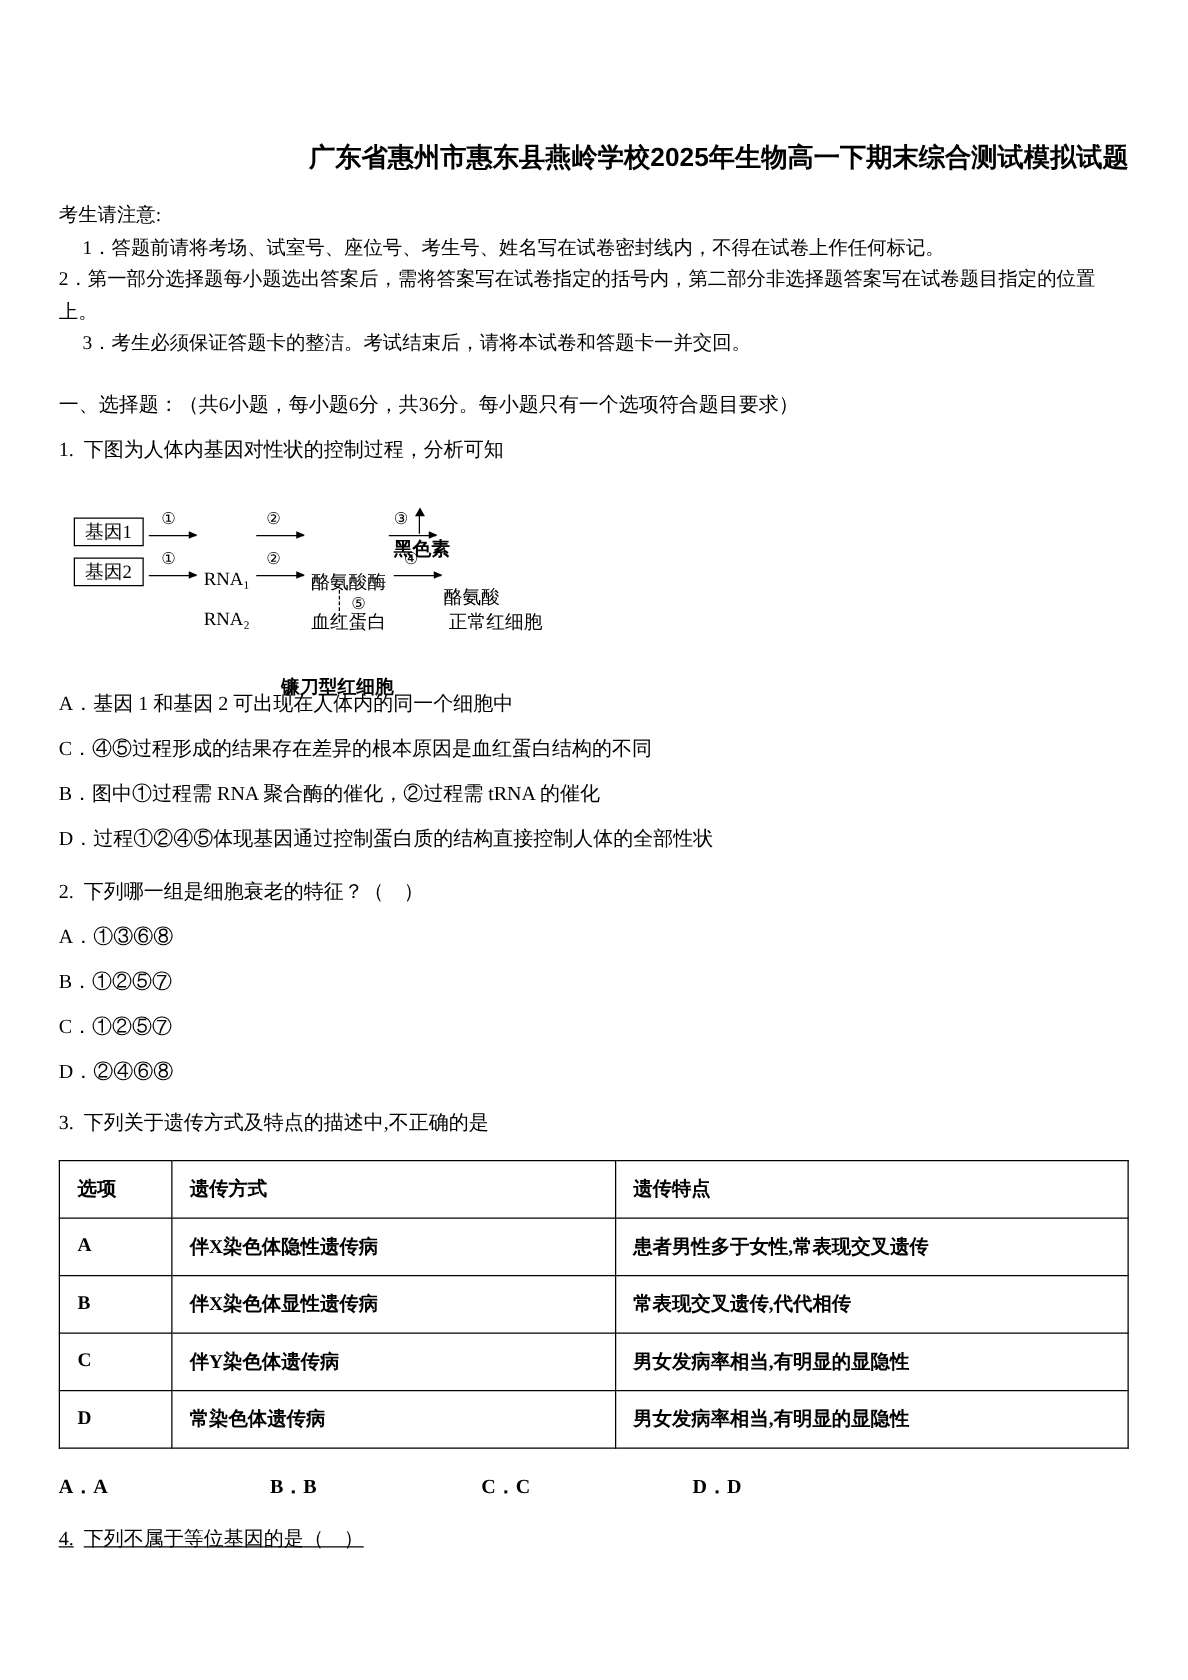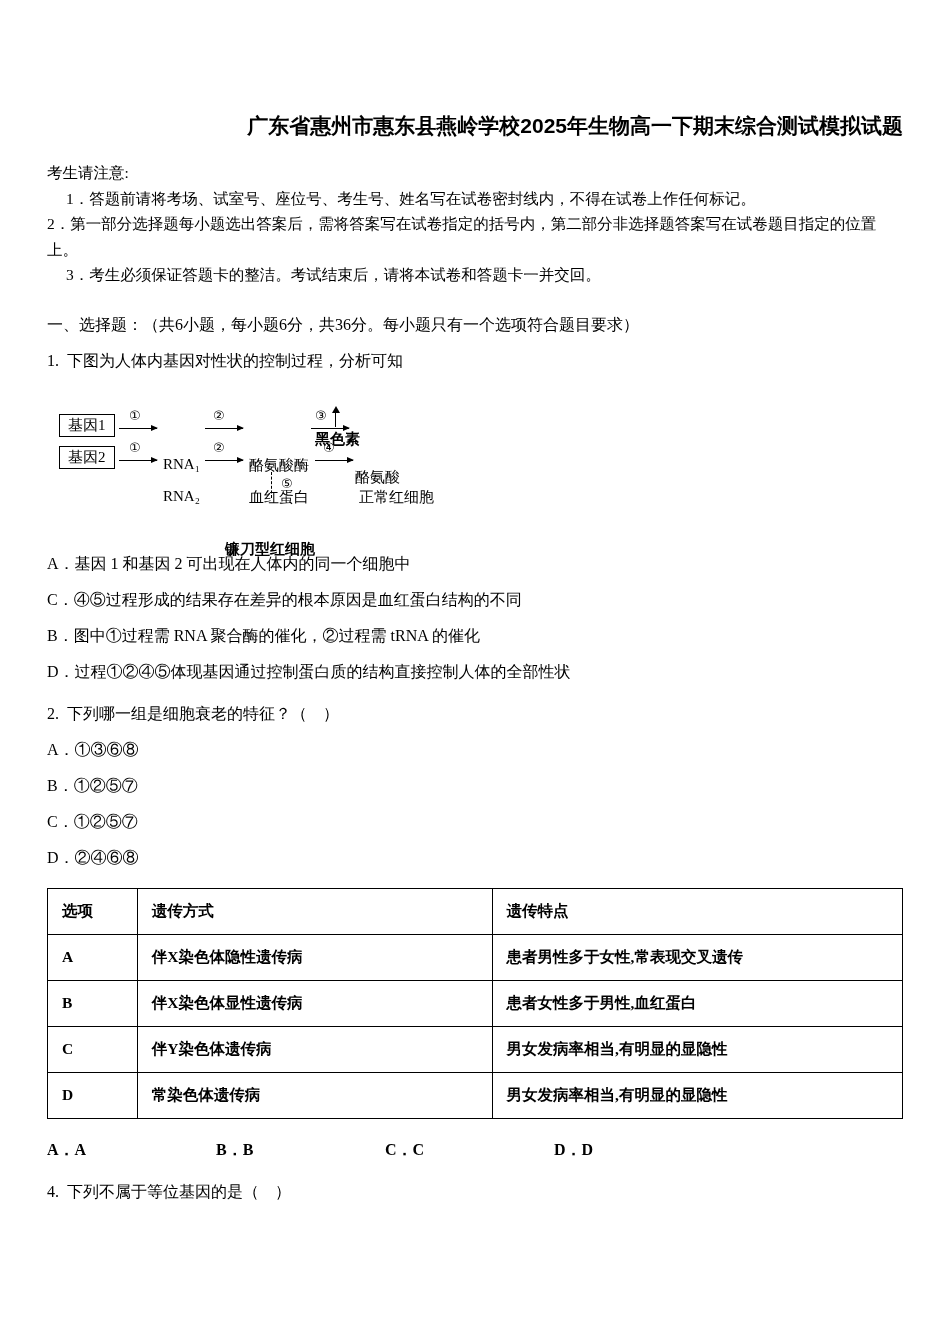--- a/index.html
+++ b/index.html
@@ -57,21 +57,21 @@
     border:1px solid #000; text-align:left; padding:12px 14px;
     font-size:15.5px; font-weight:600;margin-top:37px;
   }
   .col-opt { width:10.5%; }
   .col-mode { width:41.5%; }
   .col-trait { width:48%; }
 
   .answers { margin-top:18px; font-size:16px; font-weight:bold; line-height:26px; }
   .answers span { display:inline-block; width:165px; }
 
-  .q4 { margin-top:12px; }
+  .q4 { margin-top:12px;text-decoration:underline; }
 </style>
 </head>
 <body>
 
 <div class="page">
 
   <h1 class="title">广东省惠州市惠东县燕岭学校2025年生物高一下期末综合测试模拟试题</h1>
 
   <section class="notice">
     <p>考生请注意:</p>
@@ -125,39 +125,40 @@
 
   <section>
     <p class="stem" style="line-height:36px"><span class="qnum">2.</span><span>下列哪一组是细胞衰老的特征？（　）</span></p>
     <p class="option">A．①③⑥⑧</p>
     <p class="option">B．①②⑤⑦</p>
     <p class="option">C．①②⑤⑦</p>
     <p class="option">D．②④⑥⑧</p>
   </section>
 
   <section>
+    <p class="stem"><span class="qnum">3.</span><span>下列关于遗传方式及特点的描述中,不正确的是</span></p>
 
     <table class="q3-table">
       <thead>
         <tr>
           <th class="col-opt">选项</th>
           <th class="col-mode">遗传方式</th>
           <th class="col-trait">遗传特点</th>
         </tr>
       </thead>
       <tbody>
         <tr>
           <td>A</td>
           <td>伴X染色体隐性遗传病</td>
           <td>患者男性多于女性,常表现交叉遗传</td>
         </tr>
         <tr>
           <td>B</td>
           <td>伴X染色体显性遗传病</td>
-          <td>患者女性多于男性,血红蛋白</td>
+          <td>常表现交叉遗传,代代相传</td>
         </tr>
         <tr>
           <td>C</td>
           <td>伴Y染色体遗传病</td>
           <td>男女发病率相当,有明显的显隐性</td>
         </tr>
         <tr>
           <td>D</td>
           <td>常染色体遗传病</td>
           <td>男女发病率相当,有明显的显隐性</td>

